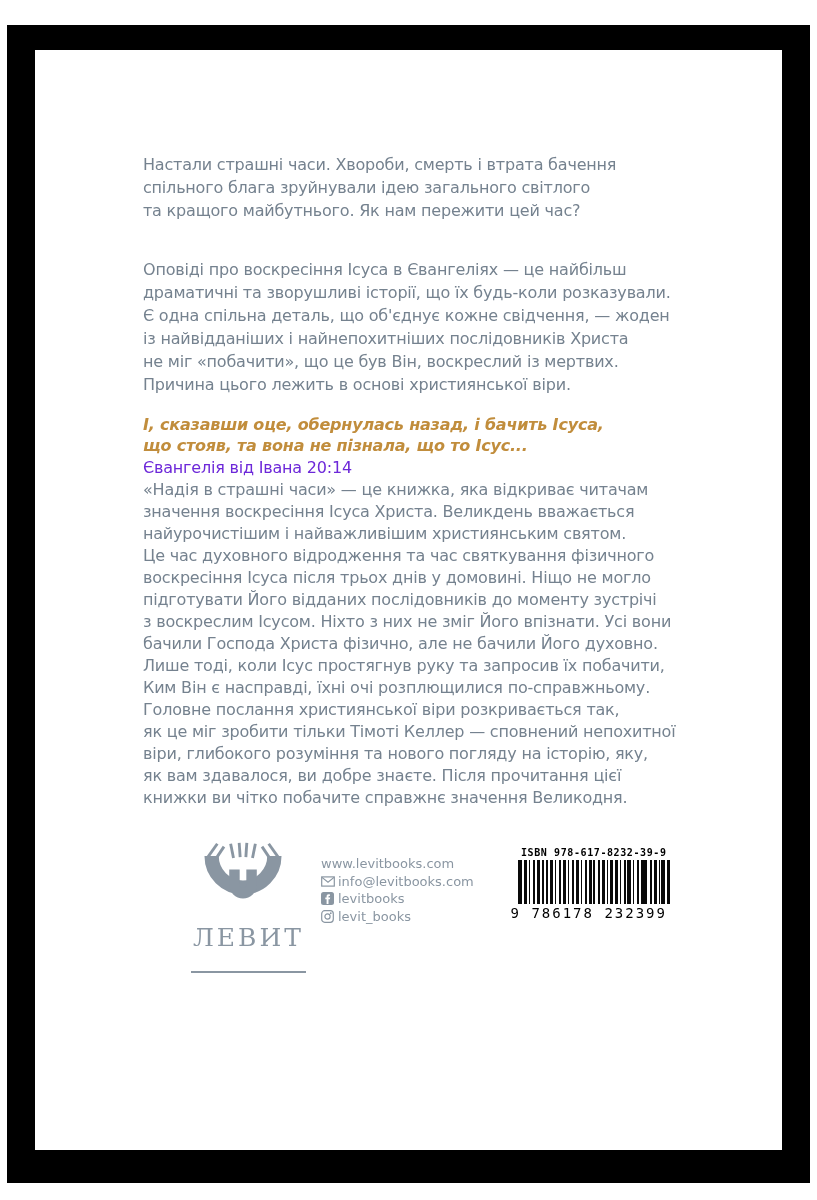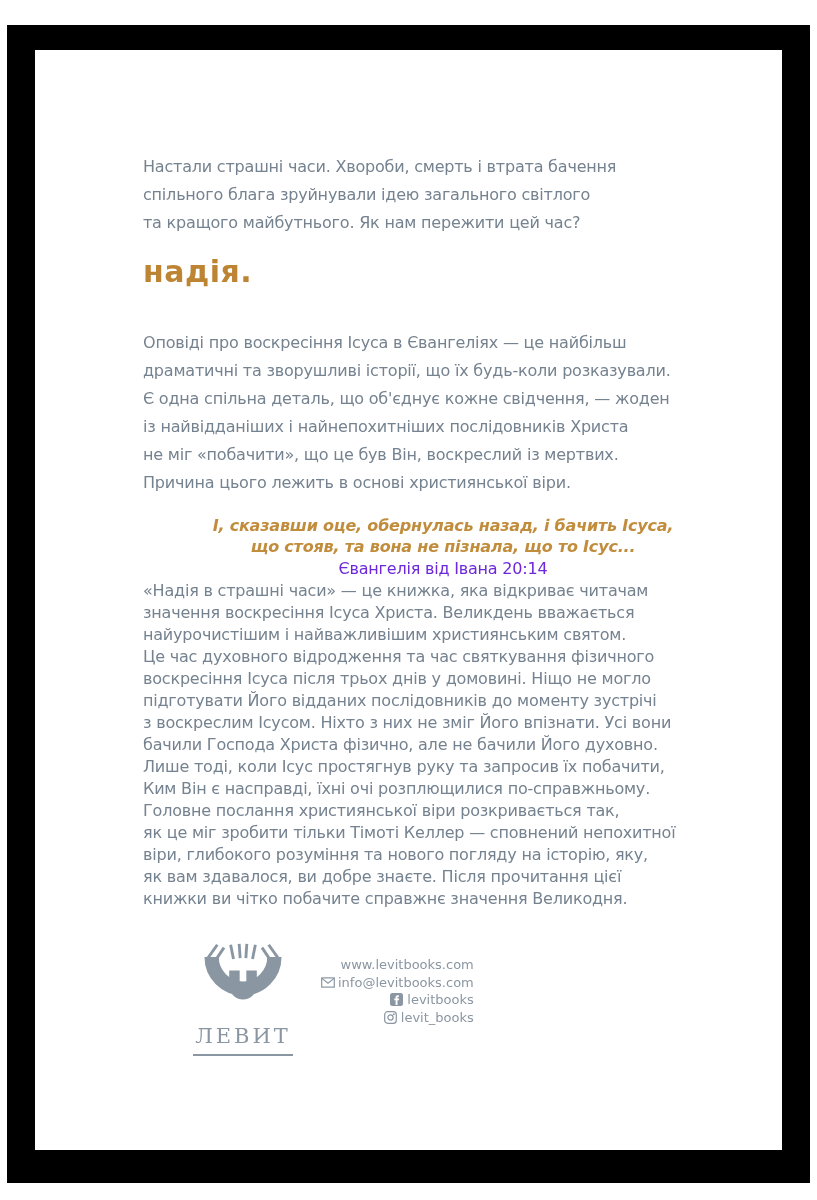--- a/index.html
+++ b/index.html
@@ -18,33 +18,33 @@
   }
   .content {
     position: absolute; left: 108px; top: 103px; width: 600px;
   }
 
   .multiline { white-space: pre-line; }
 
   .intro, .body-par {
     color: #75828f;
     font-size: 16px;
-    line-height: 28px;
+    line-height: 23px;
     letter-spacing: -0.2px;
   }
   .headline {
     margin-top: 14px;
     color: #bd8434;
     font-size: 30px;
     line-height: 42px;
     font-weight: bold;
     letter-spacing: 0.5px;
   }
   .synopsis { margin-top: 36px; }
-  .quote-block { margin-top: 18px; text-align: center; }
+  .quote-block { margin-top: 18px; }
   .quote-lines {
     color: #c18d3c;
     font-style: italic;
     font-weight: bold;
     font-size: 16px;
     line-height: 21px;
     letter-spacing: -0.2px;
   }
   .quote-ref {
     color: #6d28d9;
@@ -62,33 +62,33 @@
   .publisher {
     margin-left: 48px;
     width: 104px;
     text-align: center;
   }
   .publisher-name {
     display: inline-block;
     margin-top: 2px;
     color: #8a96a2;
     font-family: "DejaVu Serif", serif;
-    font-size: 21px;
+    font-size: 25px;
     letter-spacing: 3px;
     border-bottom: 2px solid #8a96a2;
-    padding: 0 2px 6px 2px;
+    padding: 0 2px 19px 2px;
   }
   .contacts {
     margin-left: 26px;
     padding-top: 16px;
     color: #8a96a2;
     font-size: 13px;
     line-height: 17.5px;
   }
-  .contact-row { display: flex; align-items: center; justify-content: flex-end; }
+  .contact-row { display: flex; align-items: center; }
   .contact-icon { display: inline-flex; width: 17px; align-items: center; }
   .contact-row.no-icon .contact-text { margin-left: 0; }
 
   .barcode {
     margin-left: 44px;
     padding-top: 8px;
     width: 152px;
     text-align: center;
     color: #000;
   }
@@ -122,21 +122,20 @@
 <body>
 
 <div class="photo-frame">
   <div class="paper">
     <div class="content">
 
       <p class="intro multiline">Настали страшні часи. Хвороби, смерть і втрата бачення
 спільного блага зруйнували ідею загального світлого
 та кращого майбутнього. Як нам пережити цей час?</p>
 
-      <h1 class="headline">надія.</h1>
 
       <p class="body-par synopsis multiline">Оповіді про воскресіння Ісуса в Євангеліях — це найбільш
 драматичні та зворушливі історії, що їх будь-коли розказували.
 Є одна спільна деталь, що об'єднує кожне свідчення, — жоден
 із найвідданіших і найнепохитніших послідовників Христа
 не міг «побачити», що це був Він, воскреслий із мертвих.
 Причина цього лежить в основі християнської віри.</p>
 
       <div class="quote-block">
         <p class="quote-lines multiline">І, сказавши оце, обернулась назад, і бачить Ісуса,
@@ -211,18 +210,23 @@
               <svg width="13" height="13" viewBox="0 0 13 13">
                 <rect x="0.7" y="0.7" width="11.6" height="11.6" rx="3" fill="none" stroke="#8a96a2" stroke-width="1.2"></rect>
                 <circle cx="6.5" cy="6.5" r="2.6" fill="none" stroke="#8a96a2" stroke-width="1.2"></circle>
                 <circle cx="9.8" cy="3.2" r="0.9" fill="#8a96a2"></circle>
               </svg>
             </span>
             <span class="contact-text">levit_books</span>
           </div>
         </div>
 
+        <div class="barcode">
+          <div class="isbn-label">ISBN 978-617-8232-39-9</div>
+          <div class="bars"></div>
+          <div class="barcode-number">9 786178 232399</div>
+        </div>
 
       </div>
 
     </div>
   </div>
 </div>
 
 </body></html>

